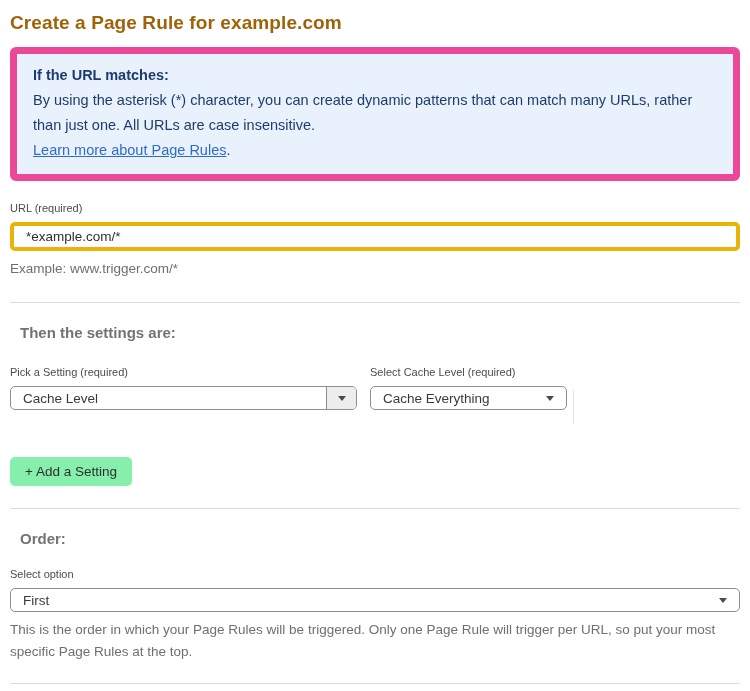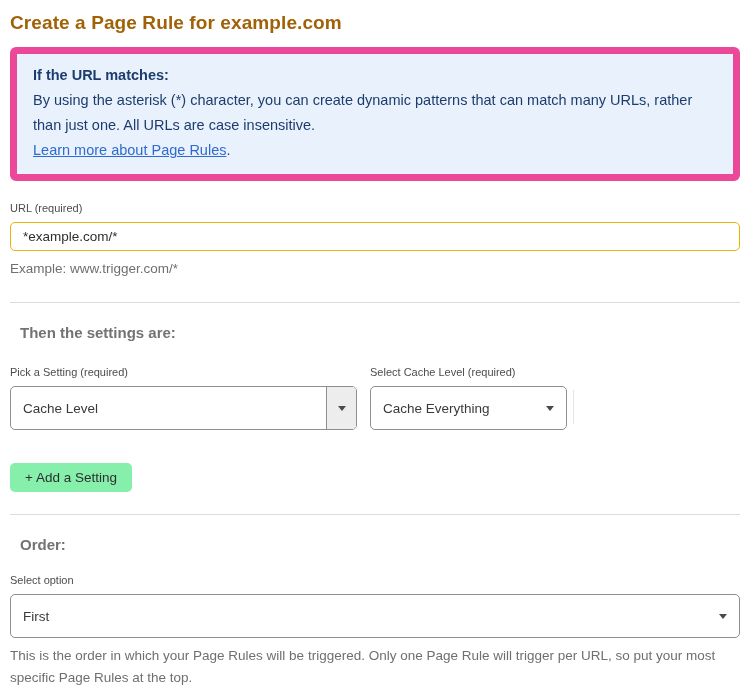--- a/index.html
+++ b/index.html
@@ -25,21 +25,21 @@
     color: #1d3c6e;
   }
   .info-heading { font-weight: 700; }
   .info-link { color: #2e6bd0; text-decoration: underline; cursor: pointer; }
 
   .field-label {
     font-size: 11px; color: #4c4c4c; margin: 21px 0 8px 0;
   }
   .text-input {
     width: 100%; height: 29px;
-    border: 1px solid #eab308; border-radius: 5px;
+    border: 4px solid #eab308; border-radius: 5px;
     padding: 0 12px; font-size: 13.5px; color: #2f2f2f;
     font-family: "Liberation Sans", "DejaVu Sans", sans-serif;
     outline: none; background: #fff;
   }
   .helper-text {
     font-size: 13.5px; color: #6f6f6f; margin-top: 7px; line-height: 22px;
   }
 
   .divider {
     border: none; border-top: 1px solid #dcdcdc;
@@ -49,21 +49,21 @@
   .section-heading {
     font-size: 15px; font-weight: 700; color: #737373; margin: 21px 0 0 10px;
   }
 
   .settings-row { display: flex; align-items: flex-start; margin-top: 25px; }
   .settings-col1 { width: 347px; }
   .settings-col2 { width: 197px; margin-left: 13px; }
   .settings-row .field-label { margin-top: 0; }
 
   .select-box {
-    height: 44px; border: 1px solid #8e8e8e; border-radius: 5px;
+    height: 24px; border: 1px solid #8e8e8e; border-radius: 5px;
     background: #fff; display: flex; align-items: center;
     font-size: 13.5px; color: #3a3a3a; cursor: pointer; overflow: hidden;
   }
   .select-value { flex: 1; padding: 0 12px; white-space: nowrap; }
   .arrow-section {
     width: 30px; align-self: stretch;
     border-left: 1px solid #8e8e8e; background: #ededed;
     display: flex; align-items: center; justify-content: center;
   }
   .caret {

